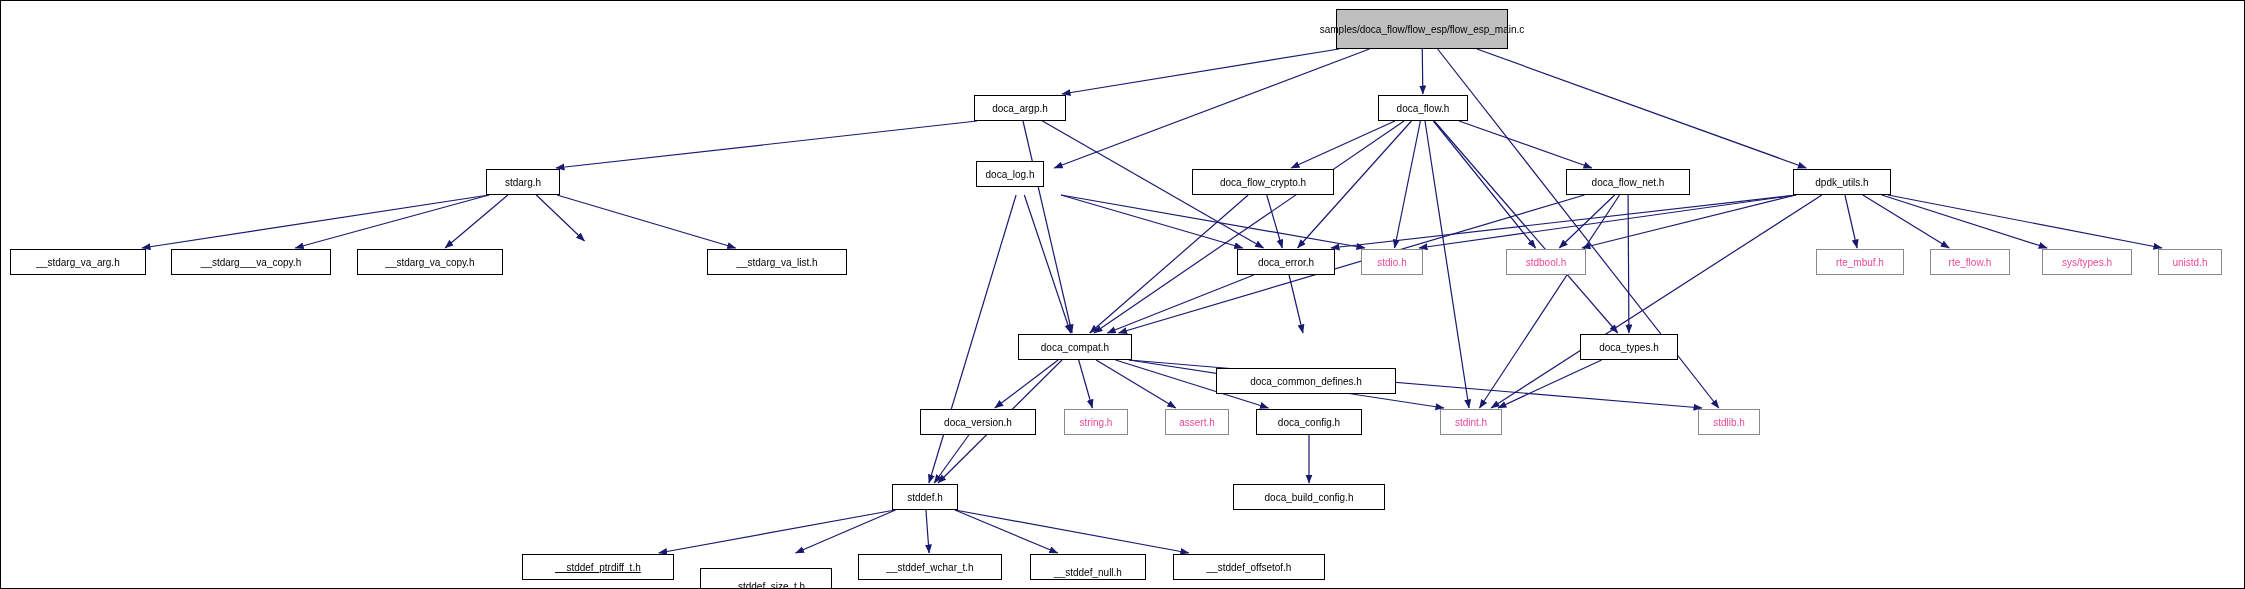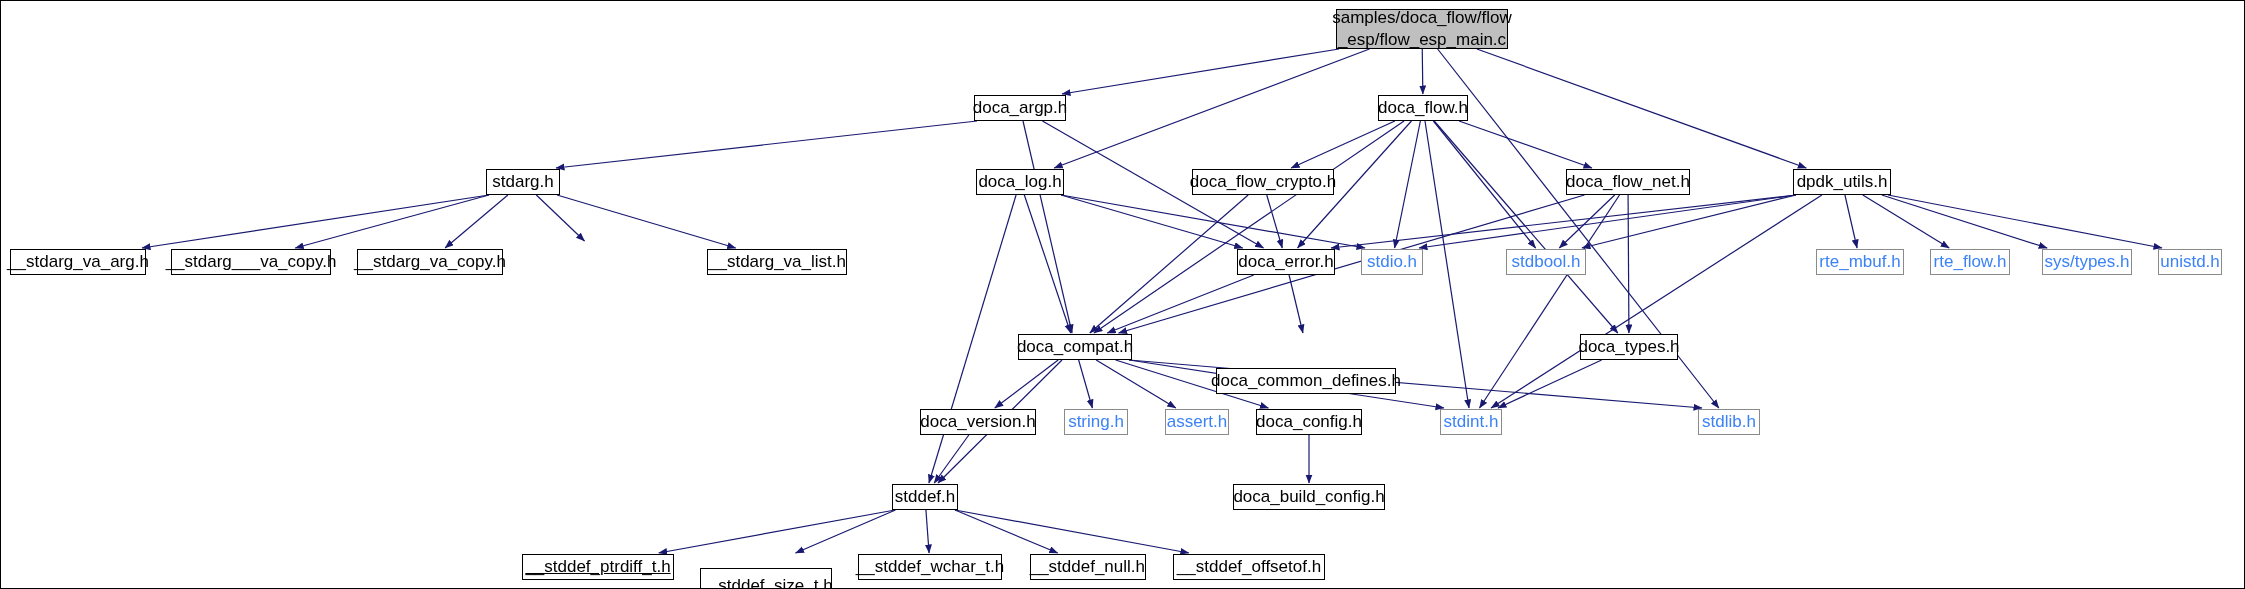--- a/index.html
+++ b/index.html
@@ -18,31 +18,30 @@
     left: 0; top: 0;
     z-index: 1;
   }
   .gnode {
     position: absolute;
     box-sizing: border-box;
     background: #ffffff;
     border: 1px solid #000000;
     color: #000000;
     display: flex;
-    flex-direction: column;
     align-items: center;
     justify-content: center;
-    font-size: 17px;
+    font-size: 10px;
     line-height: 1.3;
     white-space: nowrap;
     z-index: 2;
     cursor: default;
   }
   .gnode.root { background: #bfbfbf; font-weight: normal; }
-  .gnode.muted { border-color: #8a8a8a; color: #3b82f6; }
+  .gnode.muted { border-color: #8a8a8a; color: #ec4899; }
   .gnode .gl { pointer-events: none; }
 </style>
 </head>
 <body>
 
 <div id="graph-stage">
   <svg id="edges-svg" width="2245" height="589" xmlns="http://www.w3.org/2000/svg">
     <defs>
       <marker id="arrow" markerWidth="10" markerHeight="8" refX="8.5" refY="3.5" orient="auto" markerUnits="userSpaceOnUse">
         <path id="arrow-shape" d="M0,0 L9,3.5 L0,7 Z" fill="#191970"></path>
@@ -112,21 +111,21 @@
     </div>
     <div class="gnode normal" style="left: 973px; top: 94px; width: 92px; height: 26px;">
       <div class="gl">doca_argp.h</div>
     </div>
     <div class="gnode normal" style="left: 1377px; top: 94px; width: 90px; height: 26px;">
       <div class="gl">doca_flow.h</div>
     </div>
     <div class="gnode normal" style="left: 485px; top: 168px; width: 74px; height: 26px;">
       <div class="gl">stdarg.h</div>
     </div>
-    <div class="gnode normal" style="left: 975px; top: 168px; width: 88px; height: 26px;">
+    <div class="gnode normal" style="left: 975px; top: 160px; width: 68px; height: 26px;">
       <div class="gl">doca_log.h</div>
     </div>
     <div class="gnode normal" style="left: 1191px; top: 168px; width: 142px; height: 26px;">
       <div class="gl">doca_flow_crypto.h</div>
     </div>
     <div class="gnode normal" style="left: 1565px; top: 168px; width: 124px; height: 26px;">
       <div class="gl">doca_flow_net.h</div>
     </div>
     <div class="gnode normal" style="left: 1792px; top: 168px; width: 98px; height: 26px;">
       <div class="gl">dpdk_utils.h</div>

